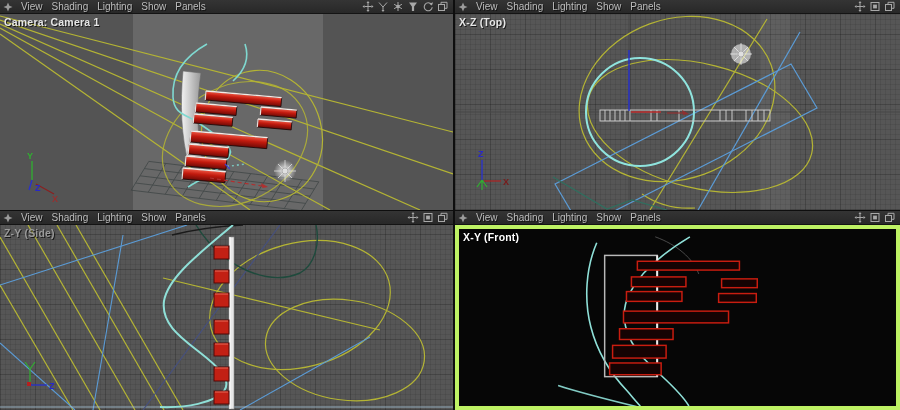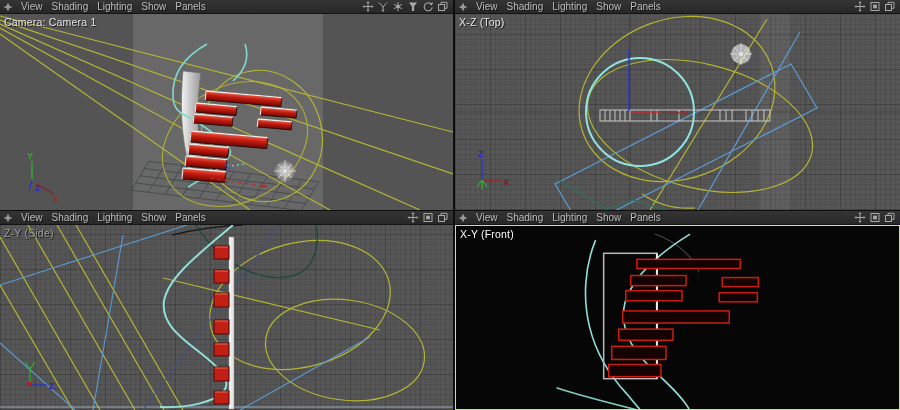--- a/index.html
+++ b/index.html
@@ -19,22 +19,22 @@
     text-shadow:1px 1px 0 rgba(0,0,0,.55); white-space:nowrap; }
   .vicons { margin-left:auto; display:flex; gap:3px; align-items:center; }
   .tico { width:12px; height:11px; display:block; }
   .vcontent { position:absolute; top:14px; left:0; right:0; bottom:0; }
   .gridbg { background-color:#565656;
     background-image:
       repeating-linear-gradient(0deg, rgba(0,0,0,.14) 0 1px, transparent 1px 35px),
       repeating-linear-gradient(90deg, rgba(0,0,0,.14) 0 1px, transparent 1px 35px),
       repeating-linear-gradient(0deg, rgba(0,0,0,.08) 0 1px, transparent 1px 5px),
       repeating-linear-gradient(90deg, rgba(0,0,0,.08) 0 1px, transparent 1px 5px); }
-  .vcontent.front { border:1px solid #bef264; background:#060606; }
-  .vlabel { position:absolute; top:2px; left:4px; font-size:10.5px; font-weight:normal;
+  .vcontent.front { border:4px solid #bef264; background:#060606; }
+  .vlabel { position:absolute; top:2px; left:4px; font-size:10.5px; font-weight:bold;
     color:#e6e6e6; text-shadow:1px 1px 0 rgba(0,0,0,.7); z-index:4; letter-spacing:.2px; }
   .vlabel.dim { color:#9a9a9a;text-align:right; }
   .vlabel.bright { color:#ffffff; }
   svg.scene { position:absolute; inset:0; width:100%; height:100%; display:block; }
 </style>
 </head>
 <body>
 
 <div class="screen">
 

